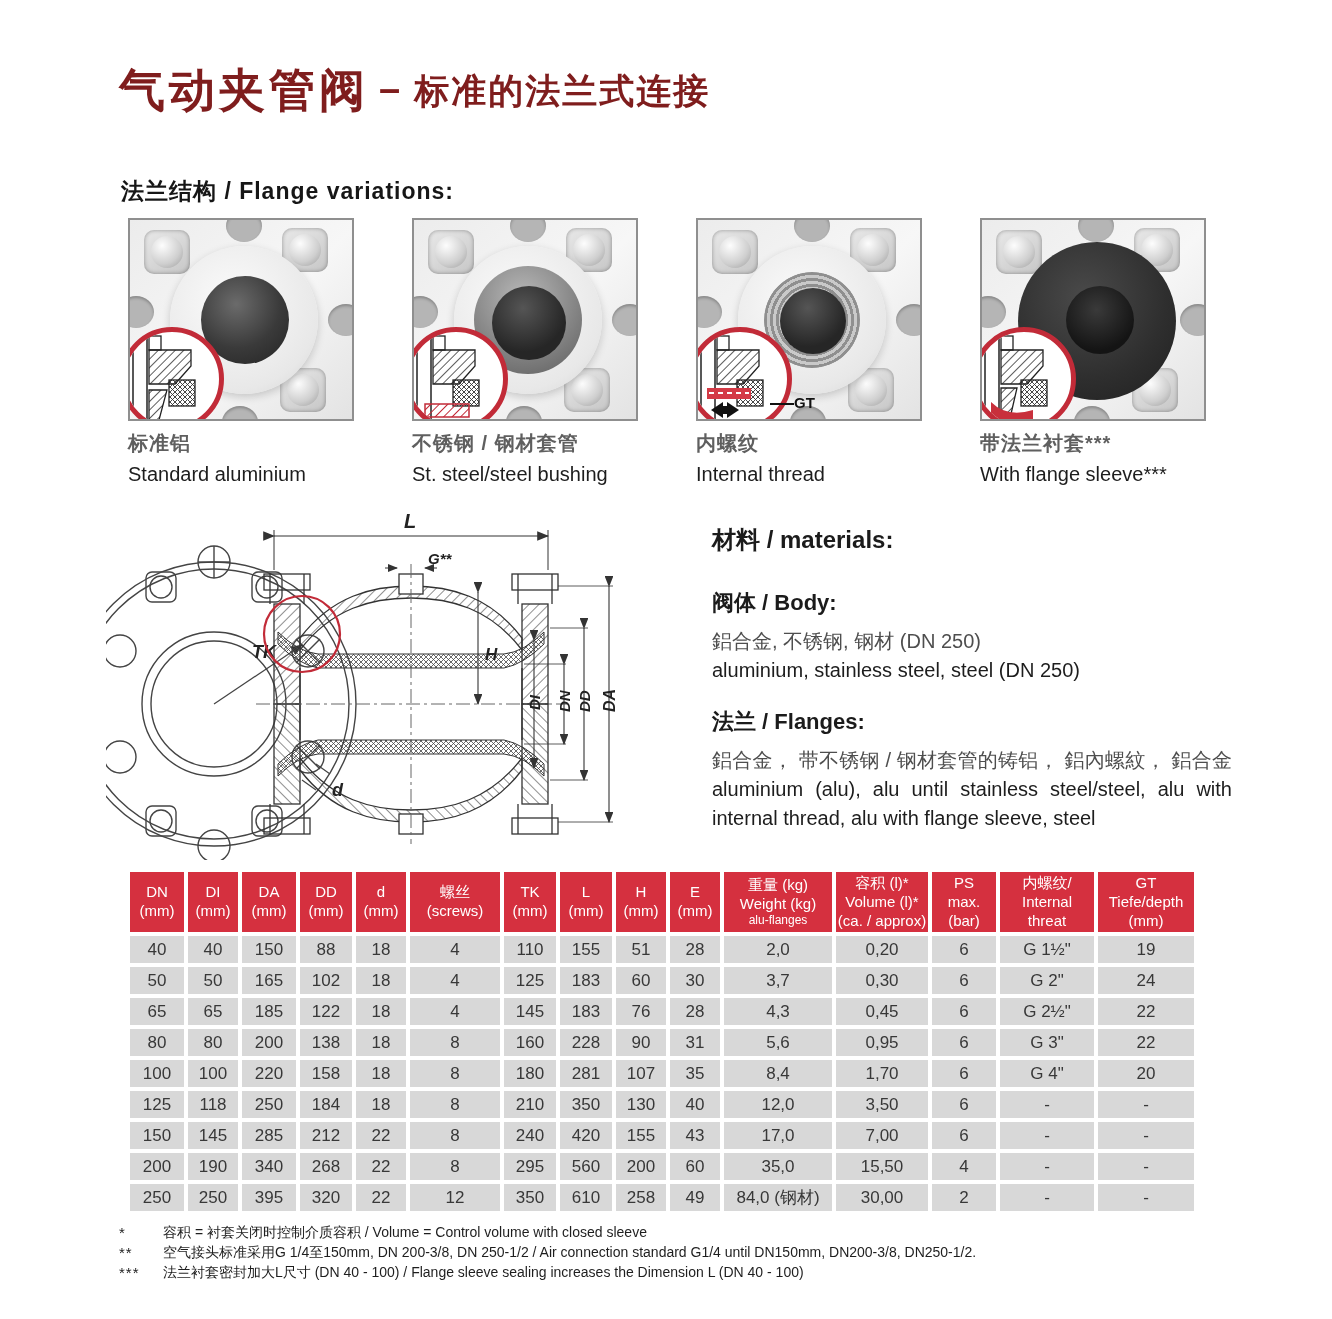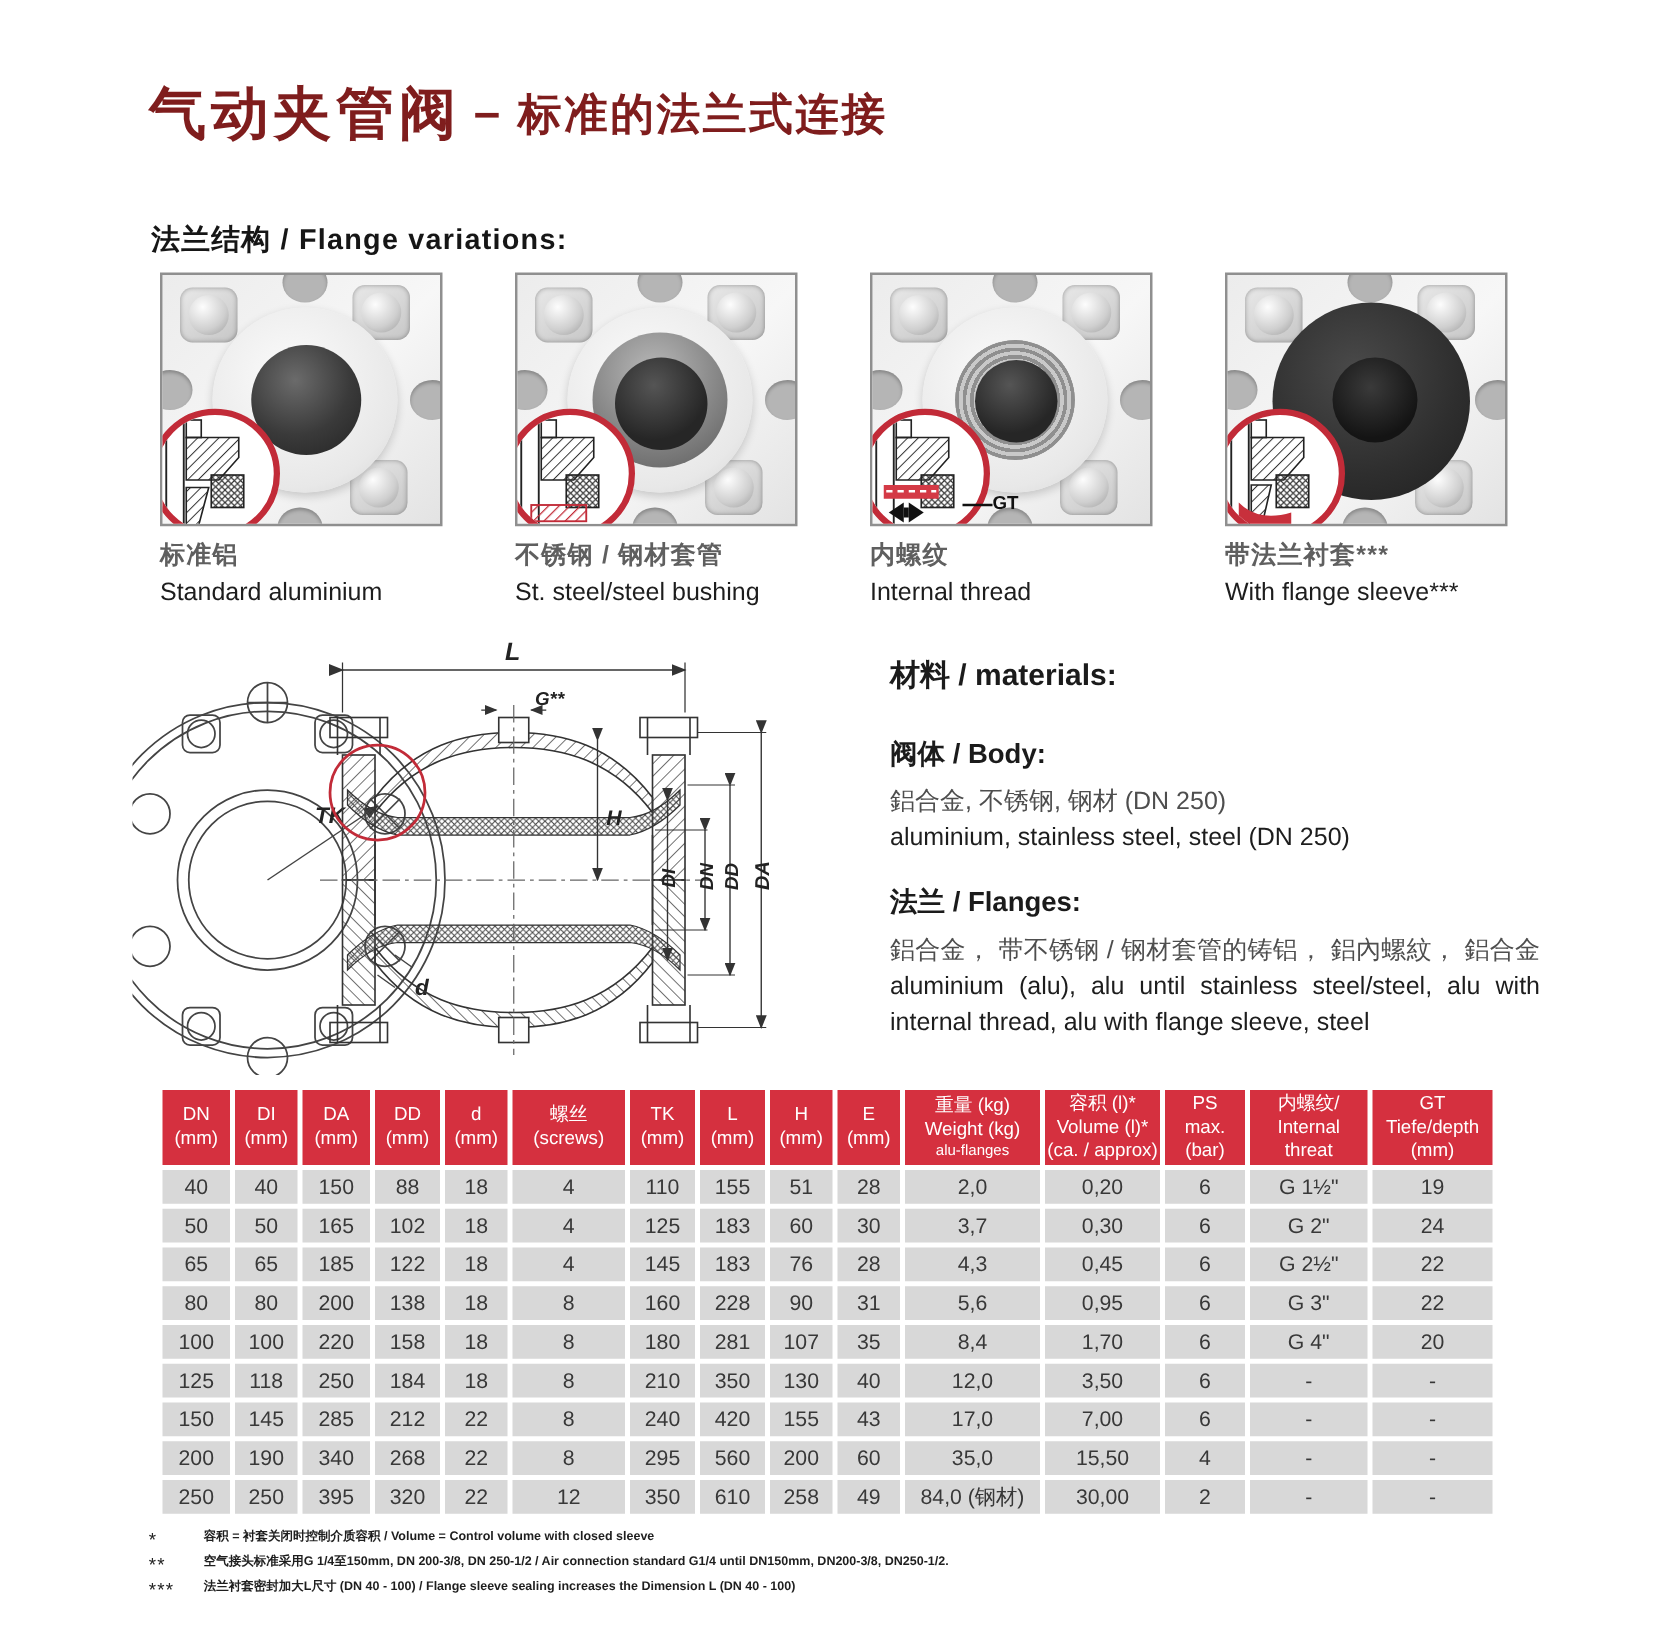--- a/index.html
+++ b/index.html
@@ -53,21 +53,21 @@
   table.spec { position:absolute; left:126px; top:868px; border-collapse:separate; border-spacing:4px; background:#fff; table-layout:fixed; }
   table.spec th { background:#d5303f; color:#fff; font-weight:normal; font-size:15px; height:58px; vertical-align:middle; text-align:center; padding:2px 1px; }
   table.spec td { background:#d8d8d8; color:#383838; font-size:17px; height:27px; text-align:center; vertical-align:middle; padding:1px 2px; }
   .th-line { display:block; line-height:1.25; }
   .th-small { font-size:12px; }
 
   
   .footnotes { position:absolute; left:119px; top:1224px; width:1100px; }
   .fn-row { display:flex; margin-bottom:3px; }
   .fn-marker { width:44px; font-size:15px; color:#222; letter-spacing:1px; flex:0 0 auto; }
-  .fn-text { font-size:10px; color:#1e1e1e; line-height:1.18;font-weight:bold; }
+  .fn-text { font-size:14px; color:#1e1e1e; line-height:1.18; }
 </style>
 </head>
 <body>
 
 <div class="page">
 
   <div class="title-block">
     <span class="title-zh">气动夹管阀</span><span class="title-dash">–</span><span class="title-sub">标准的法兰式连接</span>
   </div>
 

